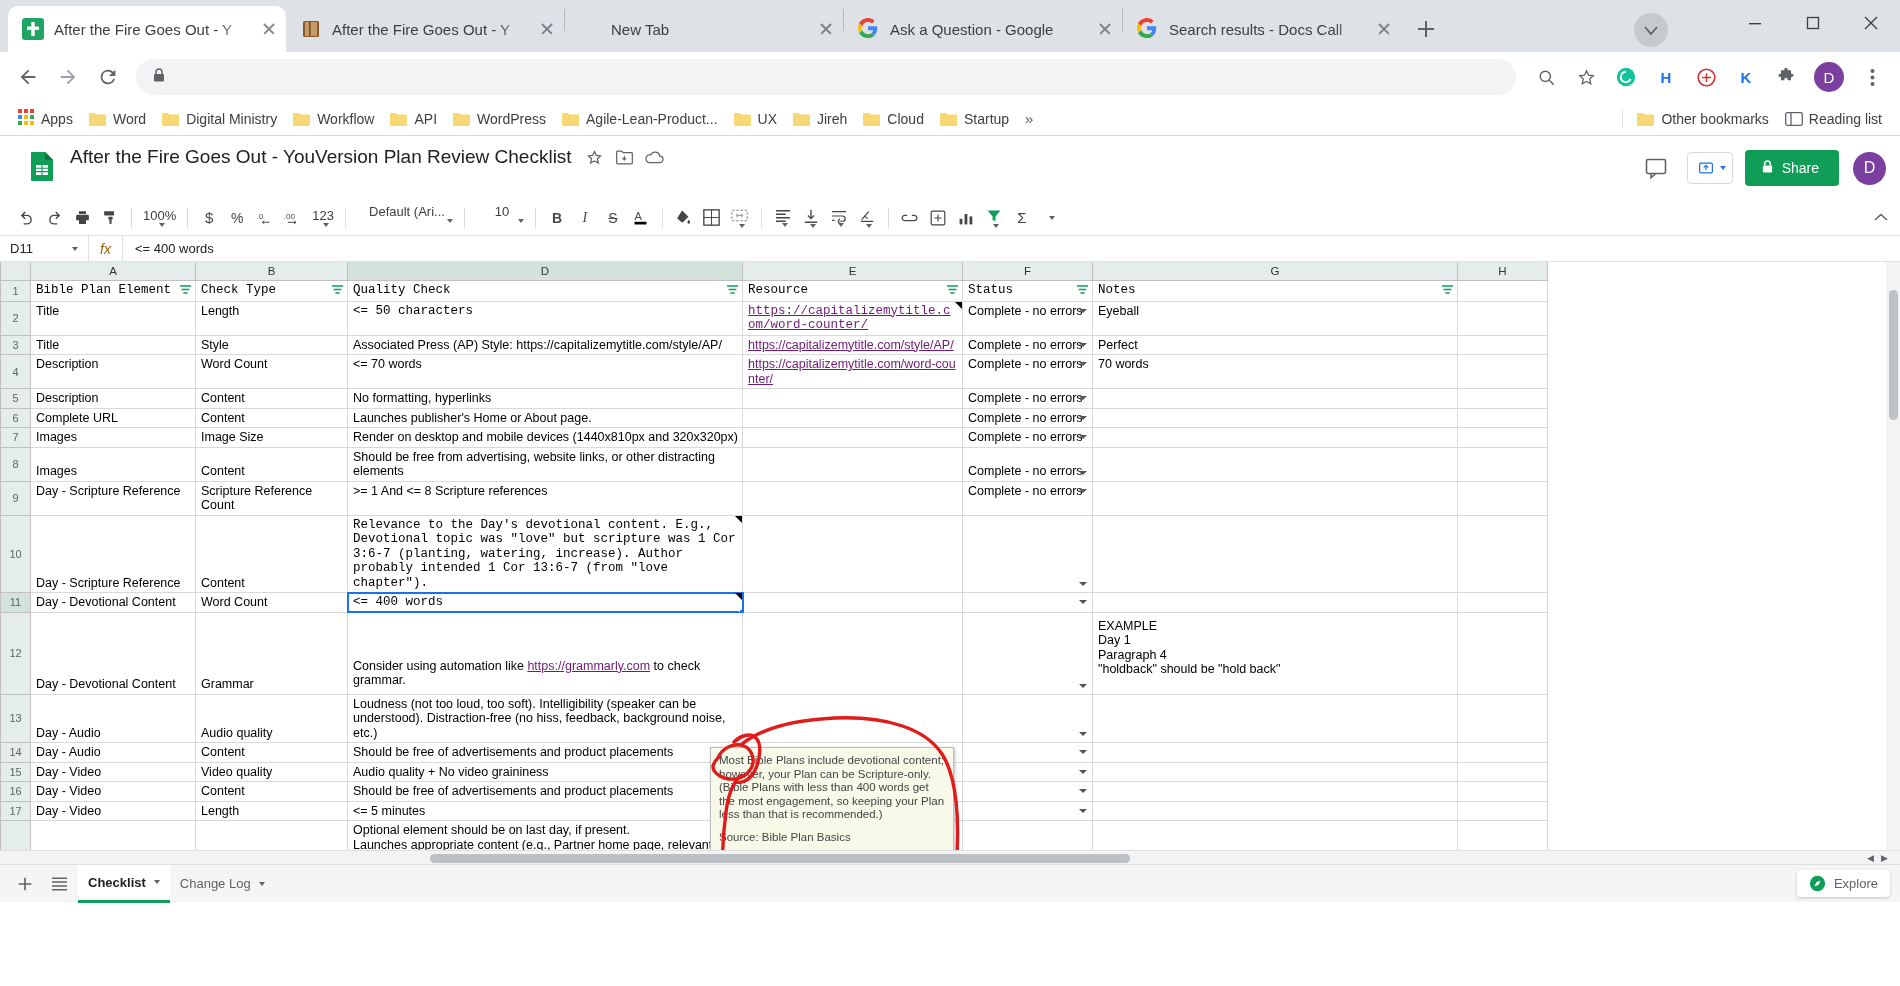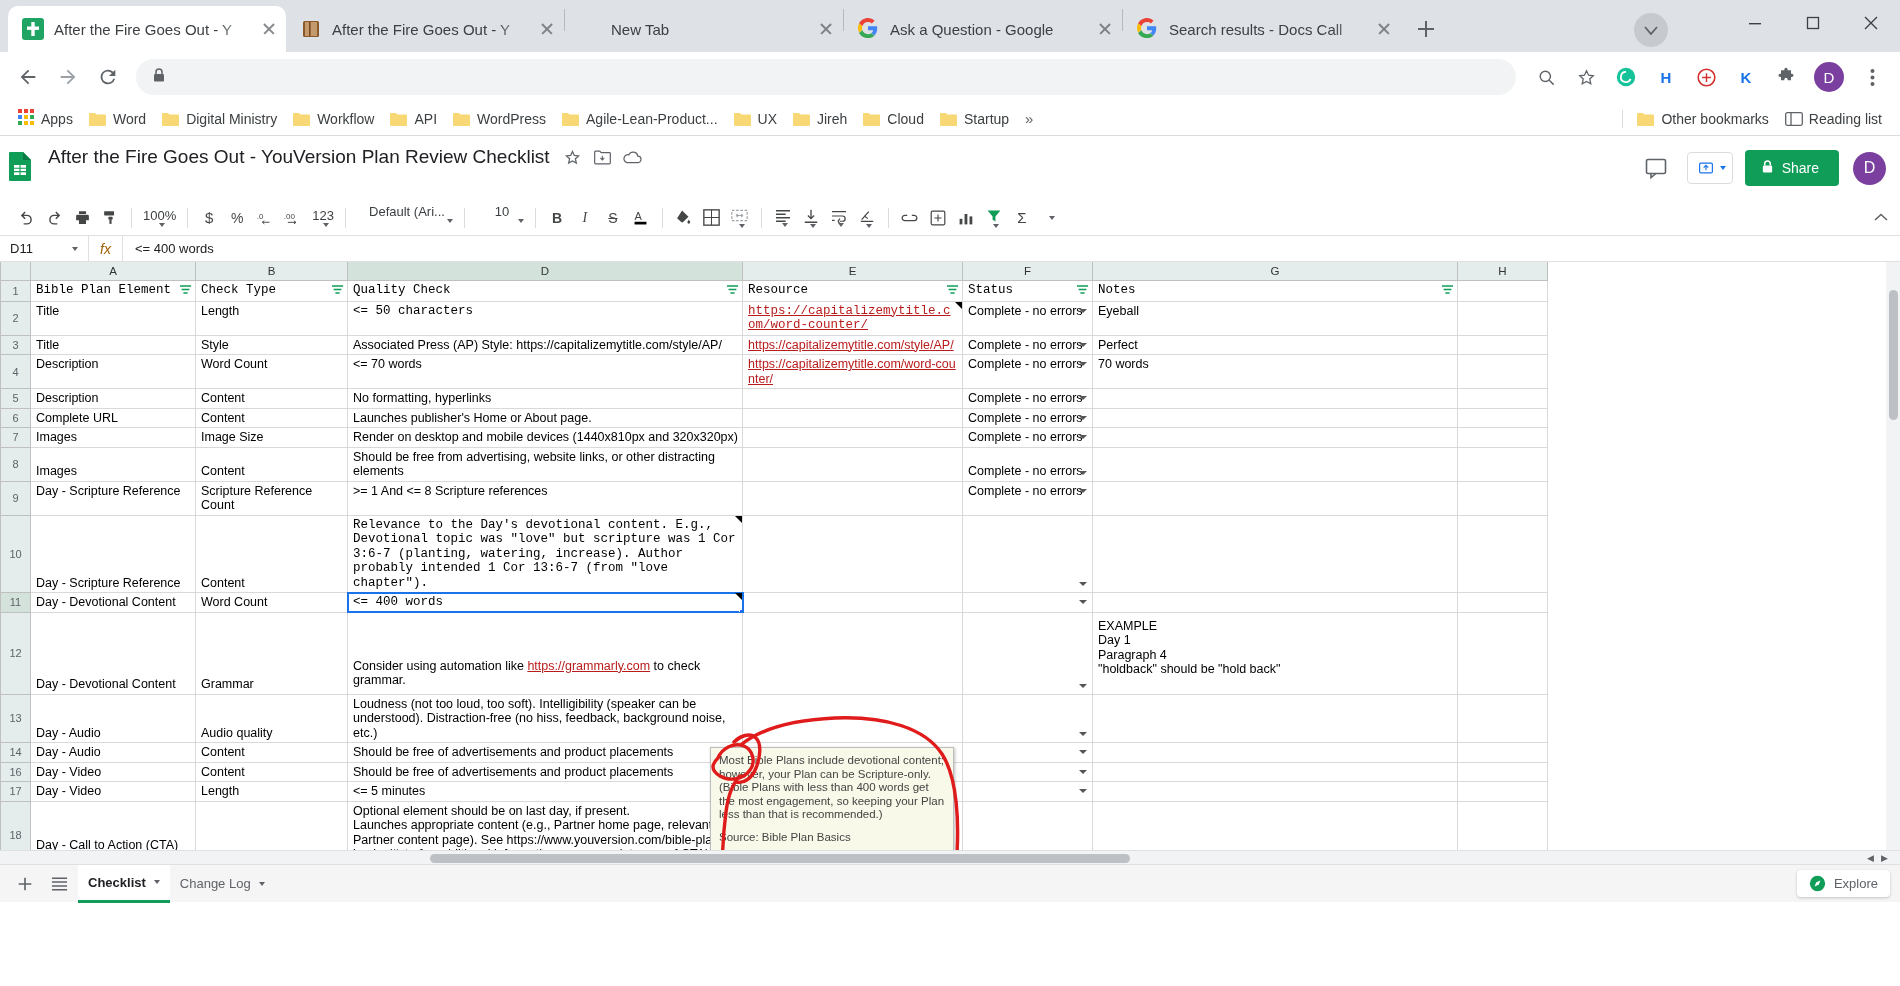--- a/index.html
+++ b/index.html
@@ -81,21 +81,21 @@
   .bookmarks { height: 34px; background:#fff; display:flex; align-items:center; padding:0 10px;
       border-bottom:1px solid #dadce0; font-size:14px; color:#3c4043; }
   .bm { display:flex; align-items:center; padding:3px 8px; border-radius:4px; white-space:nowrap; flex-shrink:0;}
   .bm .folder { width:17px; height:14px; margin-right:7px; flex-shrink:0; }
   .bm-label { font-size:14px; }
   .bm-sep { width:1px; height:18px; background:#dadce0; margin:0 6px; flex-shrink:0;}
   .chev { font-size:15px; color:#5f6368; padding:0 8px; }
   .spacer { flex:1; }
 
   
-  .sheets-header { background:#fff; padding: 8px 14px 0 4px; display:flex; align-items:flex-start; height:64px;}
+  .sheets-header { background:#fff; padding: 8px 14px 0 26px; display:flex; align-items:flex-start; height:64px;}
   .sheets-logo { width:36px; height:36px; margin-right:8px; margin-top:6px; flex-shrink:0;}
   .doc-col { flex:1; min-width:0; }
   .doc-title-row { display:flex; align-items:center; height:26px; }
   .doc-title { font-size:19px; color:#202124; letter-spacing:0; margin-right:12px; white-space:nowrap;}
   .hdr-icon { width:22px; height:22px; margin-right:8px; display:flex; align-items:center; justify-content:center; color:#5f6368;}
   .menubar { display:flex; align-items:center; height:24px; margin-top:4px; font-size:14px; color:#202124;}
   .menuitem { padding:2px 7px; border-radius:4px; margin-right:1px; }
   .lastedit { font-size:13px; color:#5f6368; text-decoration:underline; margin-left:14px; }
   .hdr-right { display:flex; align-items:center; margin-top:6px; flex-shrink:0;}
   .share-btn {
@@ -144,21 +144,21 @@
     background:#e4ecec; border:1px solid #c0c0c0; width:30px; text-align:center;
     font-size:11px; color:#5f6368; vertical-align:middle;
   }
   .rowhdr.active-row { background:#d3e3dc; }
   td.cell {
     border:1px solid #d9d9d9; vertical-align:top; padding:2px 4px 2px 5px;
     font-size:12.5px; color:#000; line-height:14.5px; overflow:hidden;
   }
   td.cell.mid { vertical-align: bottom; }
   .hdrcell { font-weight:normal; position:relative; padding-right:18px;}
-  td.cell a { color:#b91c1c; text-decoration:underline; word-break:break-all;}
+  td.cell a { color:#701a75; text-decoration:underline; word-break:break-all;}
   .filtericon { position:absolute; right:4px; top:4px; width:11px; height:10px;}
   .statuscell { position:relative; padding-right:18px; }
   .dd-caret { position:absolute; right:5px; top:7px; width:0;height:0;
      border-left:4px solid transparent;border-right:4px solid transparent;border-top:4px solid #555;}
   .notecorner { position:absolute; right:0; top:0; width:0;height:0;
      border-left:7px solid transparent; border-top:7px solid #000;}
   .cellrel { position:relative;font-family:Liberation Mono, monospace; }
   
   .selcell { outline: 2px solid #1a73e8; outline-offset:-1px; position:relative; }
   .selhandle { position:absolute; right:-3px; bottom:-3px; width:6px; height:6px;
@@ -884,20 +884,32 @@
         <td class="cell">Content</td>
         <td class="cell">Should be free of advertisements and product placements</td>
         <td class="cell"></td>
         <td class="cell statuscell">
               <span class="dd-caret"></span>
             </td>
         <td class="cell"></td>
         <td class="cell"></td>
       </tr>
 
+      <tr style="height:17px;">
+        <td class="rowhdr">15</td>
+        <td class="cell">Day - Video</td>
+        <td class="cell">Video quality</td>
+        <td class="cell">Audio quality + No video graininess</td>
+        <td class="cell"></td>
+        <td class="cell statuscell">
+              <span class="dd-caret"></span>
+            </td>
+        <td class="cell"></td>
+        <td class="cell"></td>
+      </tr>
 
       <tr style="height:17px;">
         <td class="rowhdr">16</td>
         <td class="cell">Day - Video</td>
         <td class="cell">Content</td>
         <td class="cell">Should be free of advertisements and product placements</td>
         <td class="cell"></td>
         <td class="cell statuscell">
               <span class="dd-caret"></span>
             </td>

